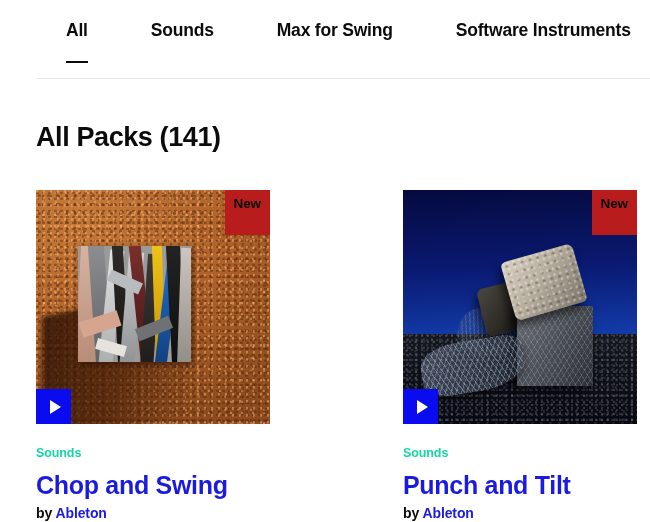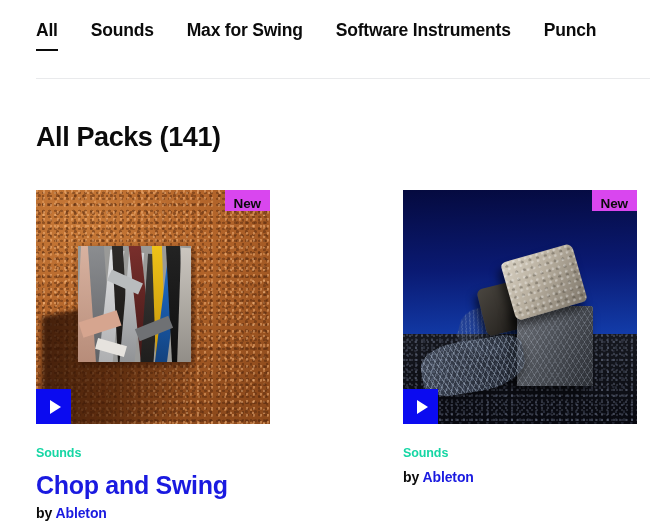--- a/index.html
+++ b/index.html
@@ -39,24 +39,25 @@
     align-items: flex-start;
     gap: 0;
   }
   .nav-item {
     font-size: 17.5px;
     font-weight: 700;
     line-height: 22px;
     color: #0b0b0b;
     letter-spacing: -0.2px;
     margin-right: 33px;
-    padding-bottom: 8px;
+    padding-bottom: 20px;
     cursor: pointer;
     white-space: nowrap;
     border-bottom: 2px solid transparent;
+    margin-left: 30px;
   }
   .nav-item.active {
     border-bottom: 2px solid #0b0b0b;
   }
   .nav-divider {
     position: absolute;
     left: 36px;
     top: 78px;
     width: 614px;
     height: 1px;
@@ -238,26 +239,26 @@
     border-radius: 50% 30% 45% 35%;
     transform: rotate(14deg);
     filter: blur(0.4px);
   }
 
   
   .badge-new {
     position: absolute;
     right: 0;
     top: 0;
-    background: #d946ef;
+    background: #b91c1c;
     color: #0b0b0b;
     font-size: 13.5px;
     font-weight: 700;
     line-height: 1;
-    padding: 7px 9px 0;
+    padding: 7px 9px 24px;
     letter-spacing: -0.1px;
     z-index: 3;
   }
   .play-button {
     position: absolute;
     left: 0;
     bottom: 0;
     width: 35px;
     height: 35px;
     background: #0b0bf0;
@@ -391,20 +392,21 @@
           <div class="stone-top"></div>
           <div class="mesh-roll"></div>
         </div>
         <div class="badge-new">New</div>
         <button class="play-button" aria-label="Play preview">
           <span class="tri"></span>
         </button>
       </div>
       <div class="card-body">
         <span class="card-category">Sounds</span>
+        <div class="card-title">Punch and Tilt</div>
         <div class="card-author">
           <span>by</span>
           <span class="author-link">Ableton</span>
         </div>
       </div>
     </div>
 
   </div>
 </div>
 

